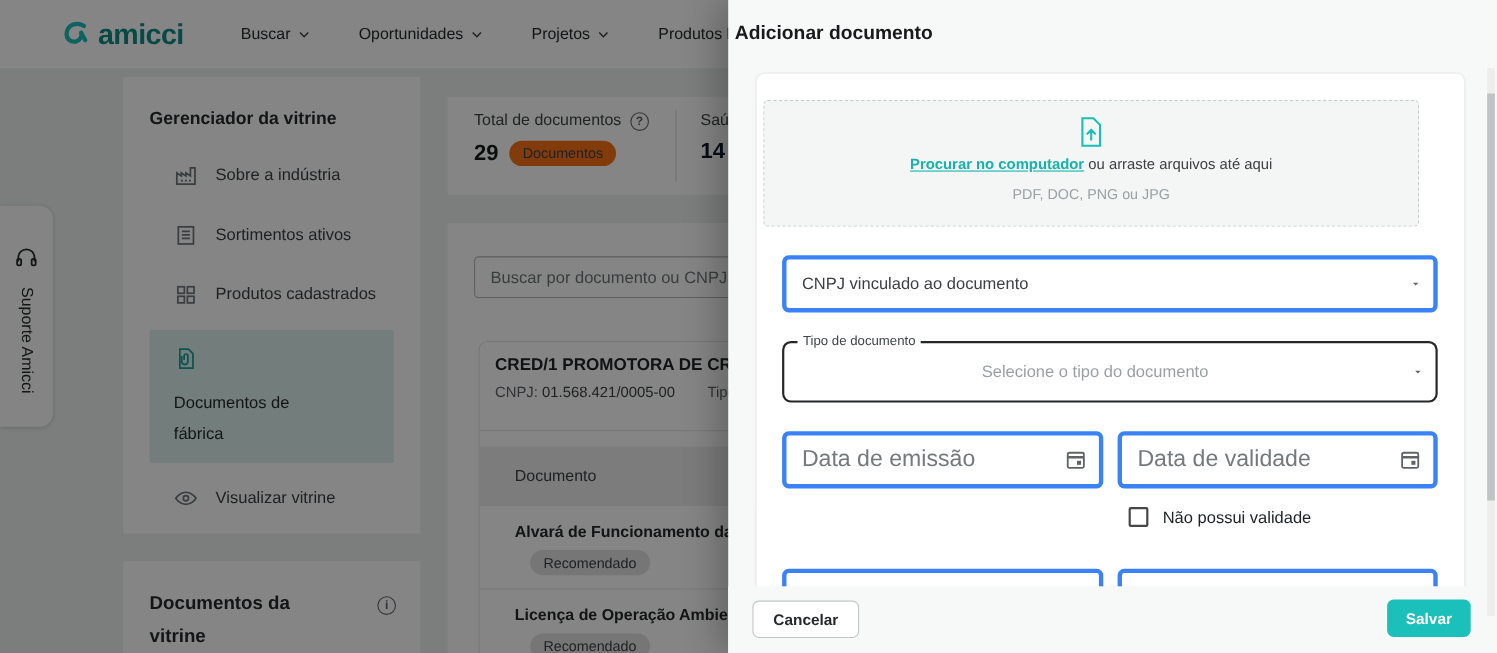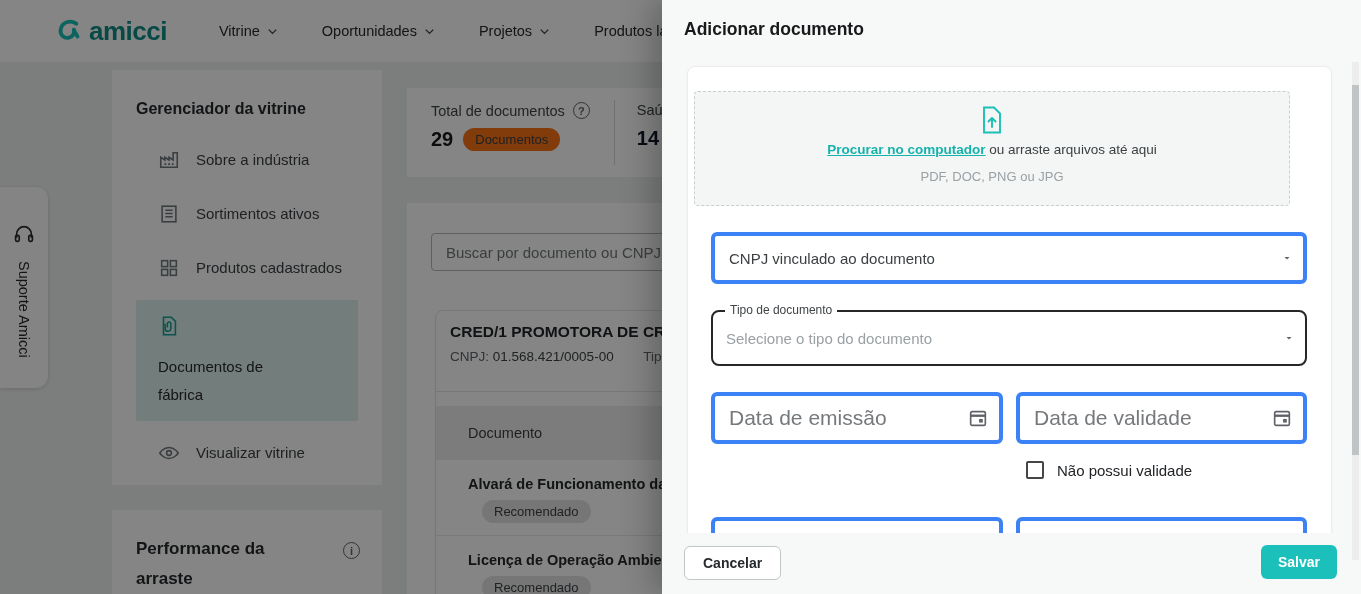--- a/index.html
+++ b/index.html
@@ -33,21 +33,21 @@
 
   .perf-card { position:absolute; left:112px; top:510px; width:270px; height:110px; background:#ffffff; }
   .perf-title { margin:24px 24px 0 24px; font-size:17px; font-weight:600; color:#26292b; line-height:30px; width:170px; }
   .circle-ic { display:inline-flex; align-items:center; justify-content:center; width:17px; height:17px;
                border:1.5px solid #5f6368; border-radius:50%; font-size:11px; color:#5f6368; font-weight:bold; }
   .perf-info { position:absolute; right:22px; top:32px; }
 
   .stats-bar { position:absolute; left:407px; top:88px; width:690px; height:89px; background:#ffffff;
                display:flex; align-items:stretch; }
   .stat { padding:14px 0 0 24px; display:flex; flex-direction:column; gap:9px; }
-  .stat-label-row { display:flex; align-items:center; gap:8px; font-size:14.5px; color:#3f4446; }
+  .stat-label-row { display:flex; gap:8px; font-size:14.5px; color:#3f4446; }
   .stat-value-row { display:flex; align-items:center; gap:10px; }
   .stat-value { font-size:20px; font-weight:bold; color:#17191a; }
   .stat-value.green { color:#0f172a; }
   .chip { background:#f97316; color:#3c4043; font-size:13px; padding:4px 12px; border-radius:13px; }
   .stat-divider { border-left:1px solid #d7dadb; margin:12px 0 12px 24px; }
   .stat.second { padding-left:22px; }
 
   .main-card { position:absolute; left:407px; top:203px; width:690px; height:400px; background:#ffffff; }
   .search-input { position:absolute; left:24px; top:30px; width:560px; height:38px; border:1px solid #b4b9b9;
                   border-radius:4px; font-size:15px; color:#3c4043; padding:0 14px; background:#fff;
@@ -67,36 +67,36 @@
   .doc-name { font-size:14.5px; font-weight:600; color:#26282a; line-height:20px; white-space:nowrap; }
   .badge { display:inline-block; margin:6px 0 0 14px; background:#e2e2e2; color:#3c4043;
            font-size:13px; padding:4px 12px; border-radius:13px; }
 
   
   .backdrop { position:absolute; inset:0; background:rgba(0,0,0,0.48); z-index:50; }
 
   
   .drawer { position:absolute; top:0; left:662px; right:0; bottom:0; background:#f7f9f9; z-index:100;
             box-shadow:-10px 0 30px rgba(0,0,0,0.25); }
-  .drawer-title { position:absolute; left:22px; top:19px; font-size:17.5px; font-weight:bold; color:#17191a; }
+  .drawer-title { position:absolute; left:6px; top:19px; font-size:17.5px; font-weight:bold; color:#17191a; }
   .drawer-card { position:absolute; left:25px; top:66px; width:645px; height:540px; background:#ffffff;
                  border:1px solid #ececec; border-radius:8px; box-shadow:0 1px 3px rgba(0,0,0,0.04); }
 
   .upload-box { position:absolute; left:32px; top:91px; width:596px; height:115px; background:#f4f6f6;
                 border:1px dashed #c9cecd; border-radius:4px; display:flex; flex-direction:column;
                 align-items:center; padding-top:14px; }
   .upload-line1 { margin-top:8px; font-size:13.5px; color:#3c4043; }
   .upload-link { color:#15b3ac; font-weight:bold; text-decoration:underline; cursor:pointer; }
   .upload-formats { margin-top:12px; font-size:13px; color:#9aa0a3; }
 
   .field { position:absolute; background:#fff; border:4px solid #3b82f6; border-radius:6px; }
   .sel-cnpj { left:49px; top:232px; width:596px; height:52px; display:flex; align-items:center;
               padding:0 40px 0 14px; font-size:15px; color:#3c4043; cursor:pointer; }
   .sel-tipo { left:49px; top:310px; width:596px; height:56px; border:2px solid #252729; border-radius:8px;
-              display:flex; align-items:center; padding:0 40px 0 13px; font-size:15px; color:#9aa0a3; cursor:pointer; }
+              display:flex; align-items:center; padding:0 40px 0 13px; font-size:15px; color:#9aa0a3; cursor:pointer;justify-content:center; }
   .notch-label { position:absolute; top:-9px; left:12px; background:#ffffff; padding:0 5px;
                  font-size:12px; color:#3f4446; }
   .caret { position:absolute; right:10px; top:50%; margin-top:-6px; width:12px; height:12px; color:#5f6368; }
 
   .date-field { height:52px; display:flex; align-items:center; padding:0 42px 0 14px; }
   .date-field input { border:none; outline:none; width:100%; font-size:21px; color:#3c4043; background:transparent;
                       font-family:"Liberation Sans", sans-serif; }
   .date-field input::placeholder { color:#75797c; }
   .cal-btn { position:absolute; right:10px; top:50%; margin-top:-11px; width:22px; height:22px; color:#5f6368; cursor:pointer; }
   .df1 { left:49px; top:392px; width:292px; }
@@ -132,21 +132,21 @@
       <span>
         <svg width="27" height="27" viewBox="0 0 24 24" fill="none">
           <path d="M19 5c-5.5-3.5-13 -1.5-14 5.5-.7 5 3.5 8 7.5 7 3.3-.8 5-4 4.3-7" stroke="#1ABFB6" stroke-width="3.4" stroke-linecap="round" fill="none"></path>
           <path d="M16.7 10.5 L20 16.5" stroke="#1ABFB6" stroke-width="3.4" stroke-linecap="round"></path>
         </svg>
       </span>
       <span class="logo-text">amicci</span>
     </div>
     <div class="nav-items">
       <div class="nav-item">
-        <span>Vitrine</span>
+        <span>Buscar</span>
         <span>
             <svg width="15" height="15" viewBox="0 0 24 24" fill="none" stroke="#3c4043" stroke-width="2.2">
               <polyline points="6 9 12 15 18 9"></polyline>
             </svg>
           </span>
       </div>
       <div class="nav-item">
         <span>Oportunidades</span>
         <span>
             <svg width="15" height="15" viewBox="0 0 24 24" fill="none" stroke="#3c4043" stroke-width="2.2">
@@ -234,21 +234,21 @@
         <svg width="22" height="22" viewBox="0 0 24 24" fill="none" stroke="currentColor" stroke-width="1.7">
           <path d="M2 12s3.5-6 10-6 10 6 10 6-3.5 6-10 6S2 12 2 12z"></path>
           <circle cx="12" cy="12" r="2.6"></circle>
         </svg>
       </span>
       <span class="lbl">Visualizar vitrine</span>
     </div>
   </div>
 
   <div class="perf-card">
-    <div class="perf-title">Performance da arraste</div>
+    <div class="perf-title">Documentos da vitrine</div>
     <span class="circle-ic perf-info">i</span>
   </div>
 
   <div class="stats-bar">
     <div class="stat">
       <div class="stat-label-row">
         <span>Total de documentos</span>
         <span class="circle-ic">?</span>
       </div>
       <div class="stat-value-row">

